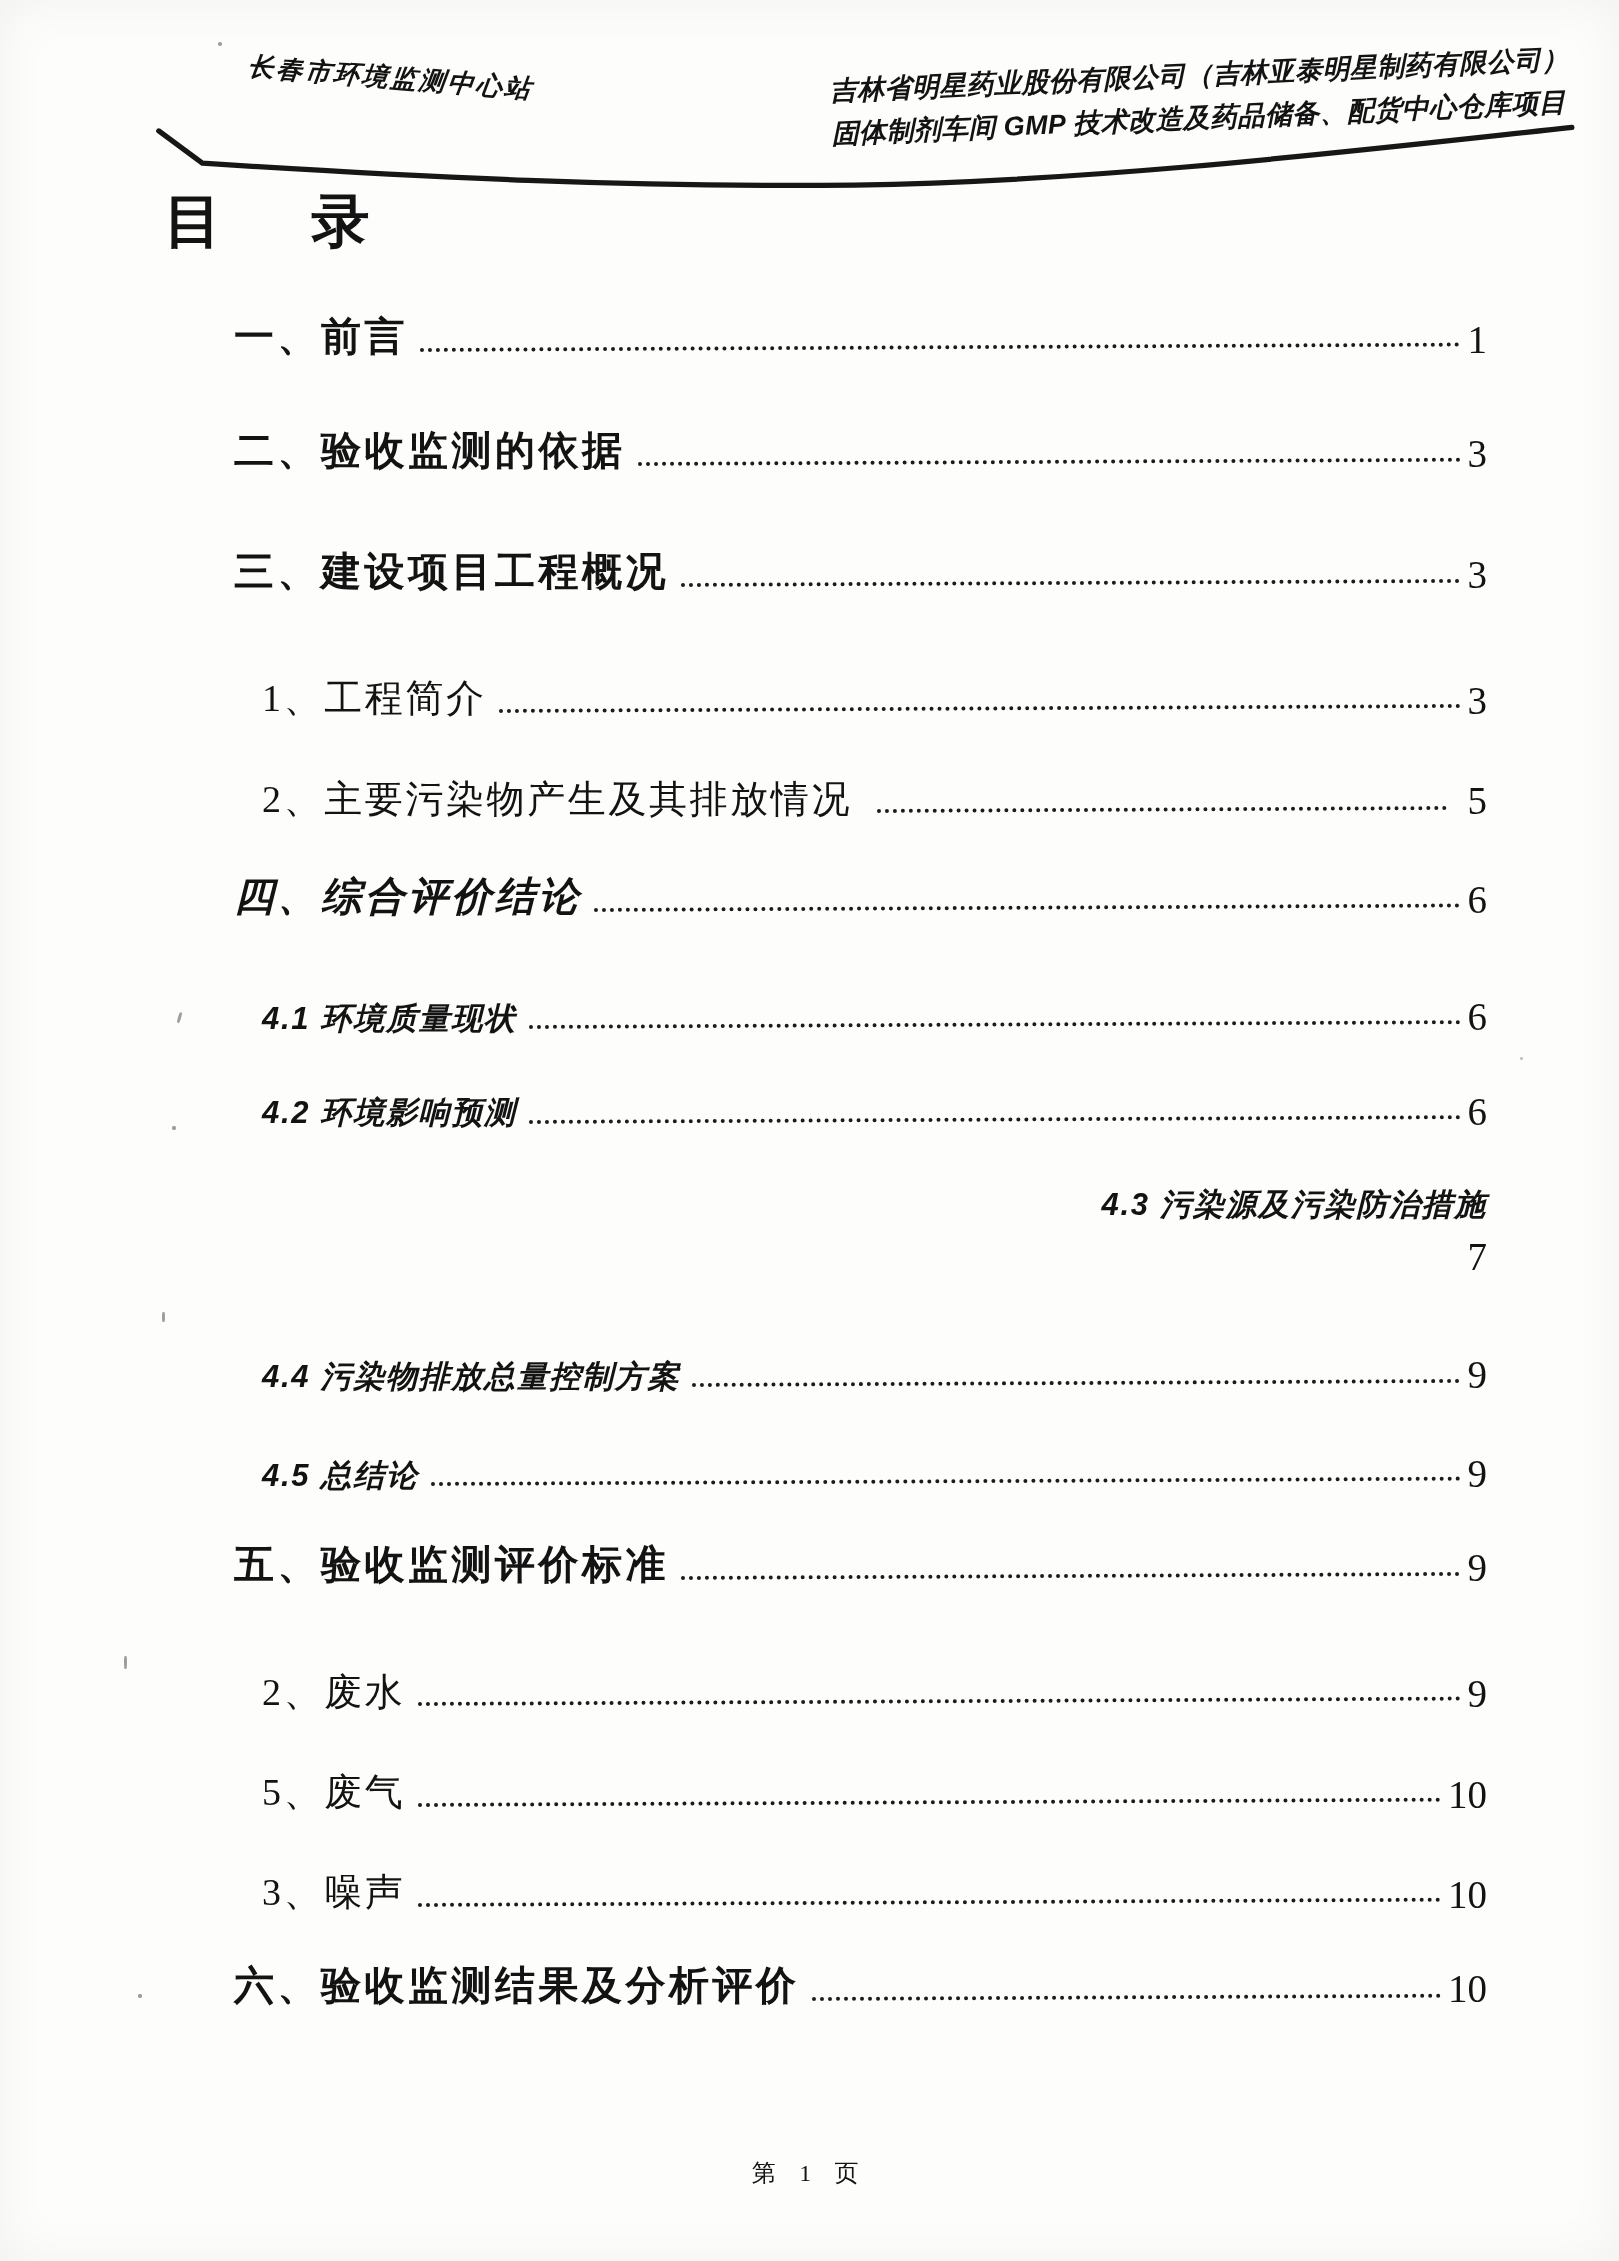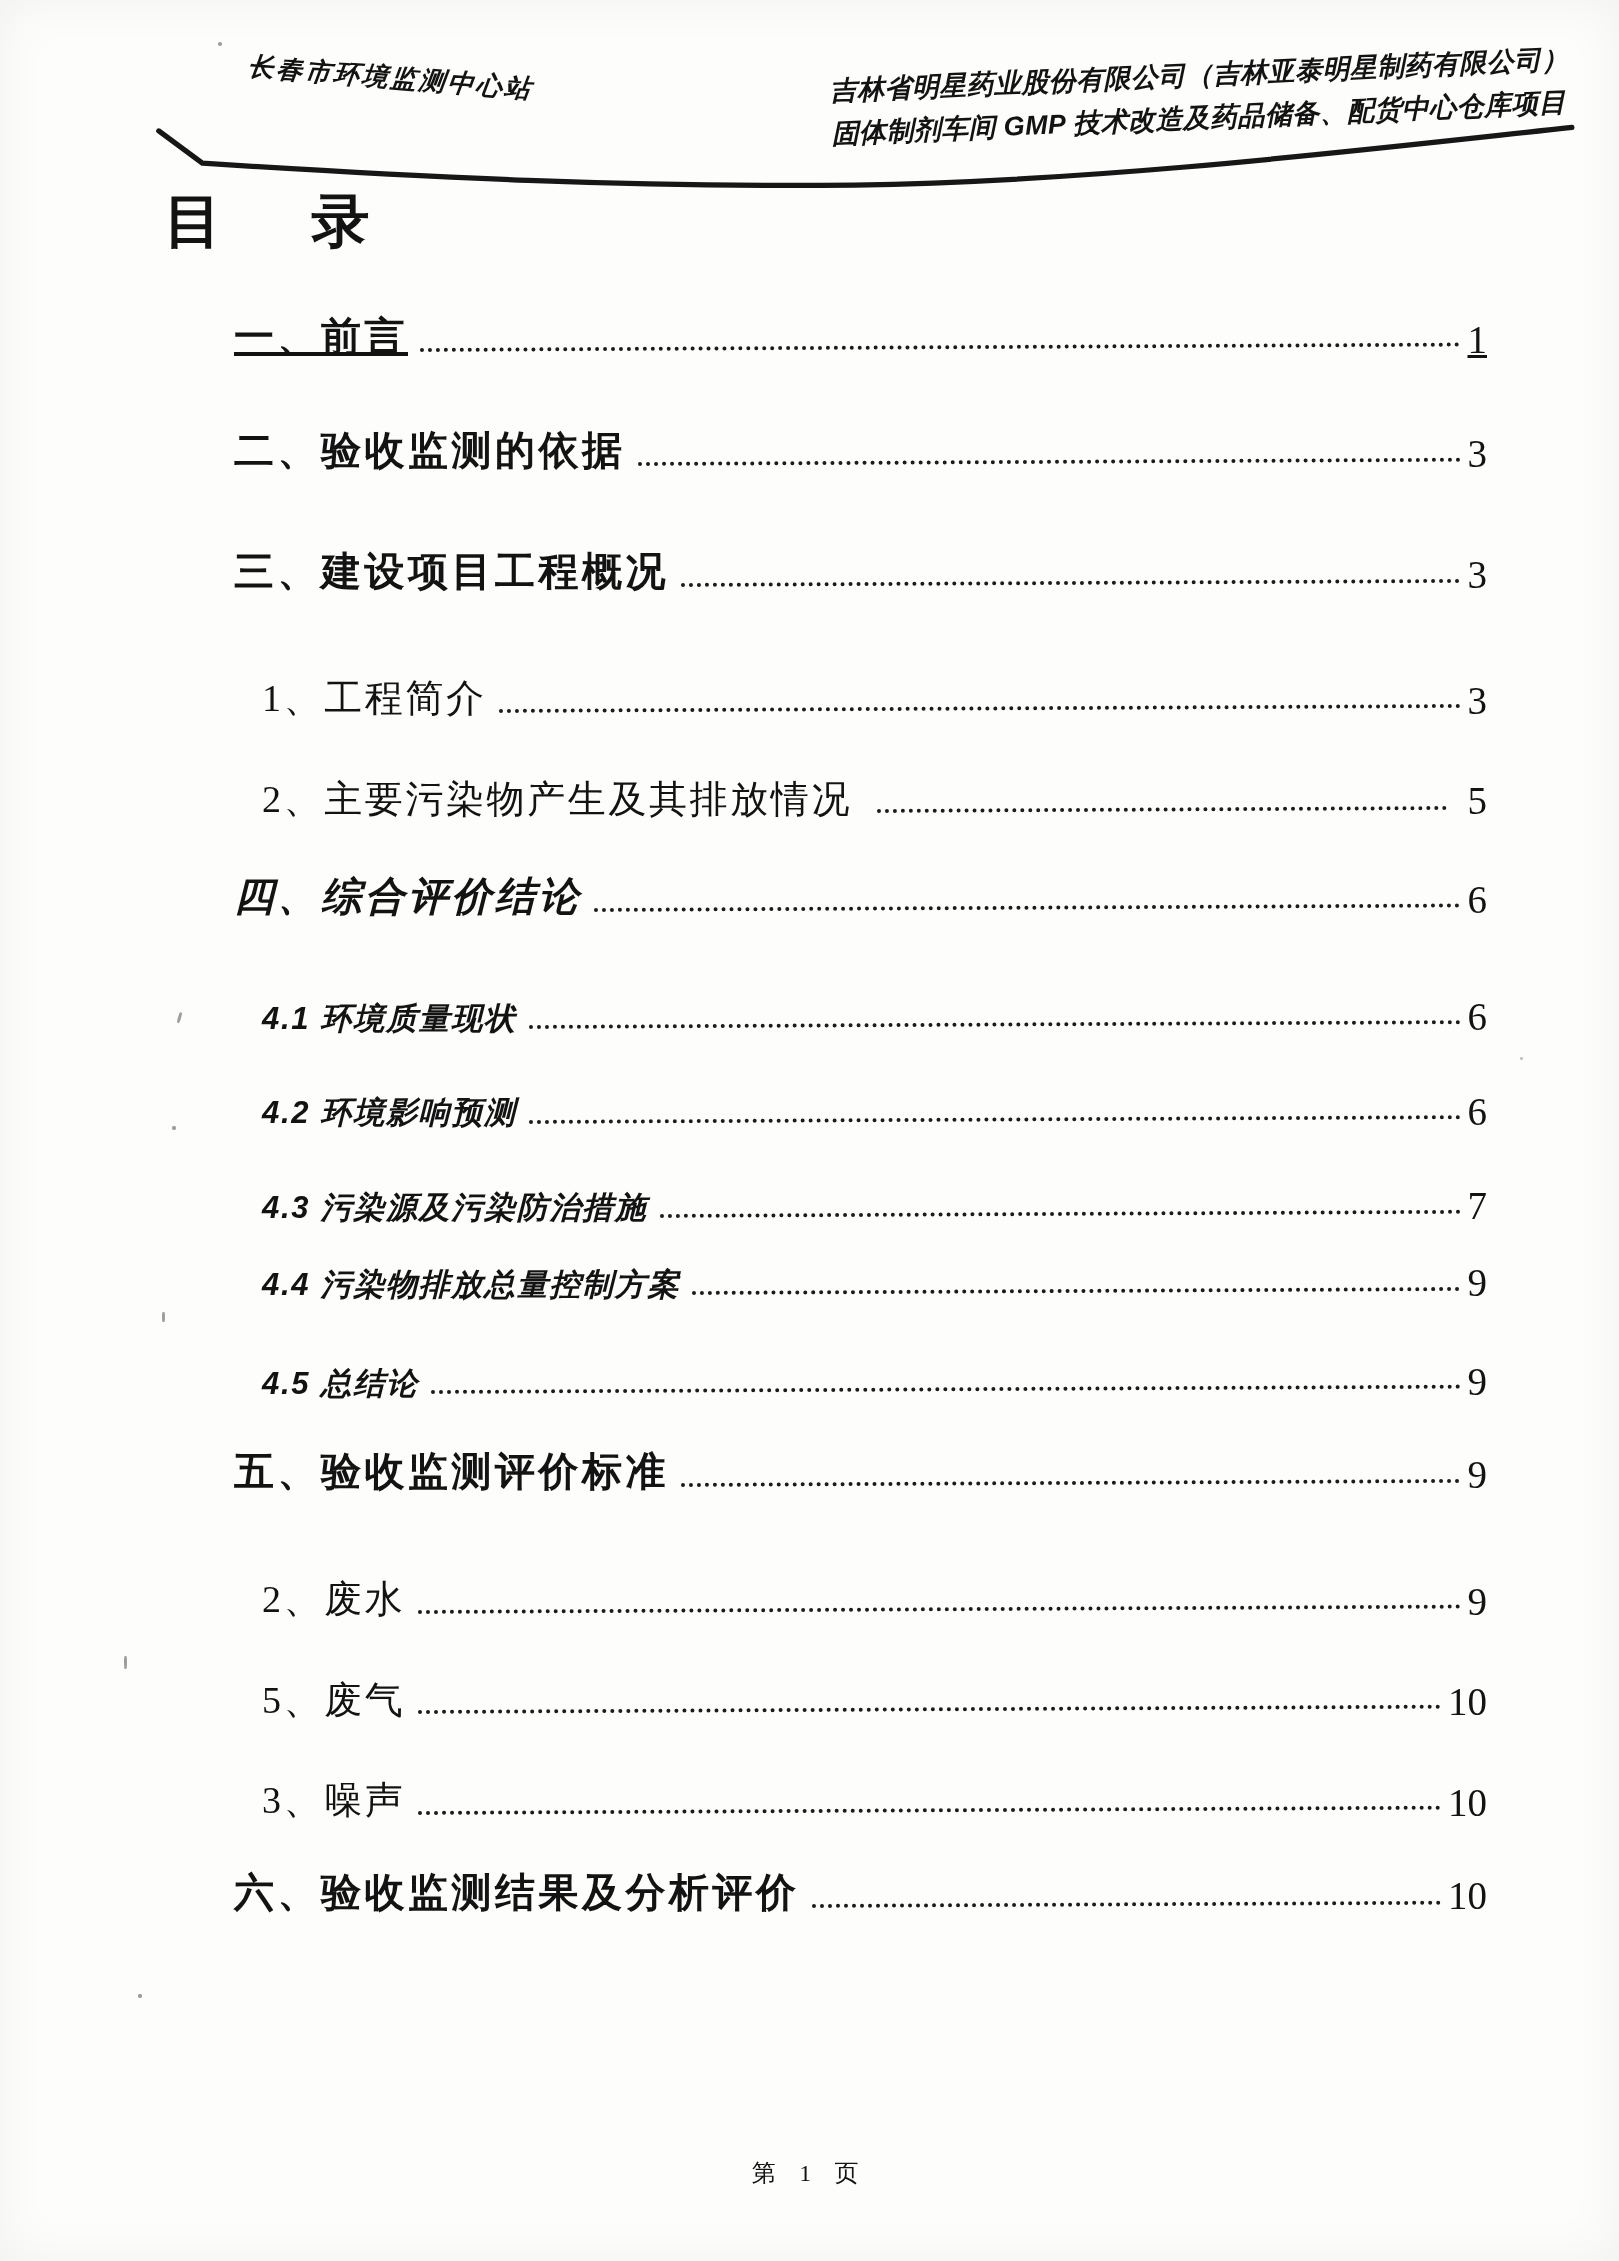--- a/index.html
+++ b/index.html
@@ -52,26 +52,26 @@
   .style-sub .toc-label{
     font-size:38px;font-weight:400;letter-spacing:2.6px;
     font-family:"Liberation Serif",serif;
   }
   .style-sub-italic .toc-label{
     font-size:31px;font-weight:600;font-style:italic;letter-spacing:1.7px;
     font-family:Liberation Sans, sans-serif;
     text-align:center;
   }
   
-  .toc-row:nth-child(1){margin-bottom:65px;text-decoration:underline;}
+  .toc-row:nth-child(1){margin-bottom:65px;}
   .toc-row:nth-child(2){margin-bottom:72px;}
   .toc-row:nth-child(3){margin-bottom:80px;}
   .toc-row:nth-child(5){margin-bottom:50px;gap:13px;}
   .toc-row:nth-child(6){margin-bottom:76px;}
-  .toc-row:nth-child(9){margin-bottom:36px;}
+  .toc-row:nth-child(9){margin-bottom:78px;flex-direction:column;}
   .toc-row:nth-child(10){margin-bottom:58px;}
   .toc-row:nth-child(11){margin-bottom:45px;}
   .toc-row:nth-child(12){margin-bottom:80px;}
   .toc-row:nth-child(15){margin-bottom:45px;}
   
   .footer{
     position:absolute;left:0;right:0;bottom:72px;text-align:center;
     font-family:"Liberation Serif",serif;font-size:24px;letter-spacing:8.7px;
   }
   

